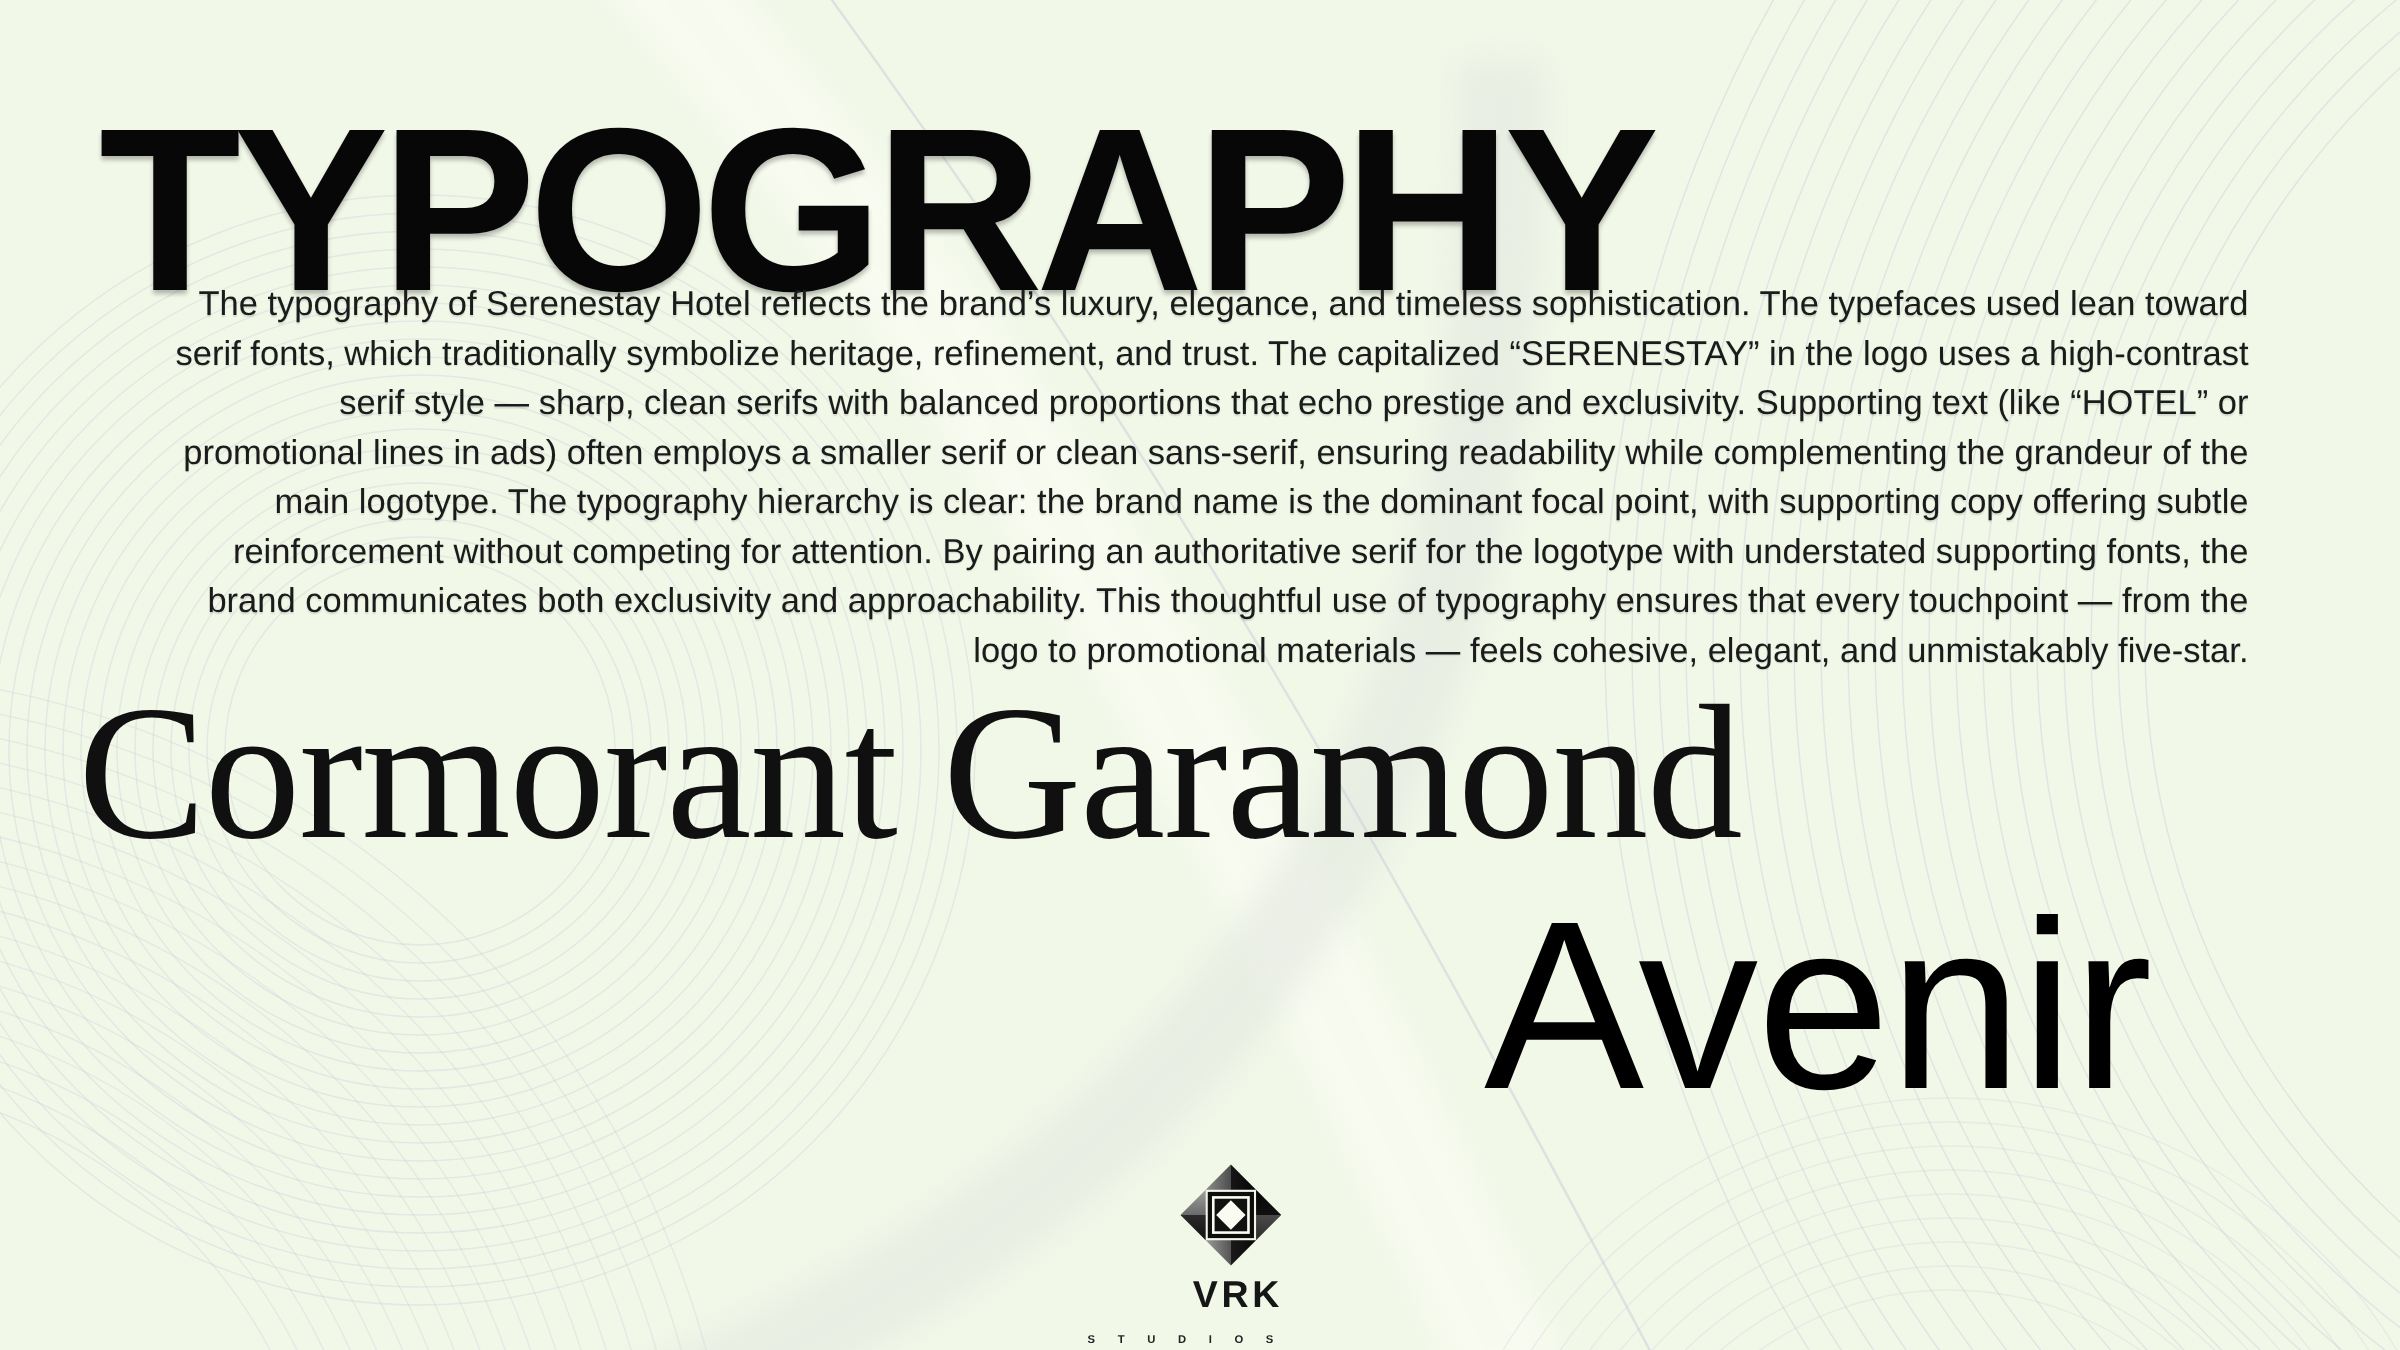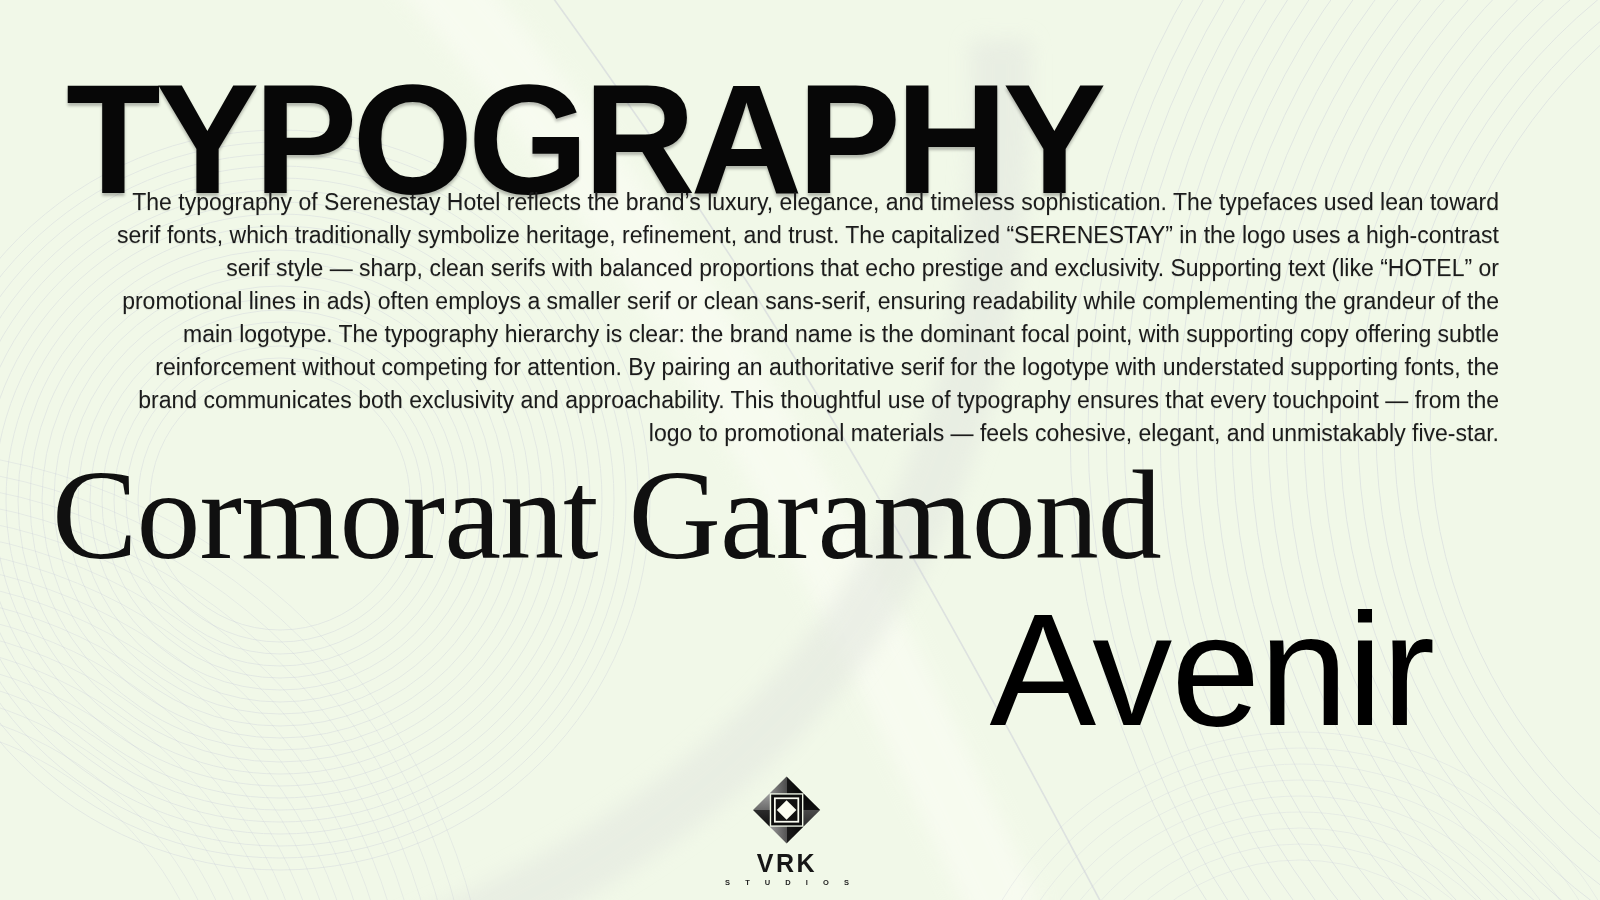--- a/index.html
+++ b/index.html
@@ -71,33 +71,33 @@
     white-space: nowrap;
     color: #000000;
   }
   .logo-block {
     position: absolute;
     top: 775px;
     left: 787px;
     transform: translateX(-50%);
     display: flex;
     flex-direction: column;
-    align-items: center;
+    align-items: flex-end;
   }
   .logo-mark { width: 70px; height: 70px; display: block; }
   .logo-brand {
     margin-top: 5px;
     font-size: 25px;
     line-height: 26px;
     font-weight: bold;
     letter-spacing: 2.5px;
     color: #161616;
   }
   .logo-sub {
-    margin-top: 2px;
+    margin-top: 12px;
     font-size: 7.5px;
     line-height: 9px;
     font-weight: bold;
     letter-spacing: 6.5px;
     text-indent: 6.5px; 
     color: #242424;
   }
 </style>
 </head>
 <body>

